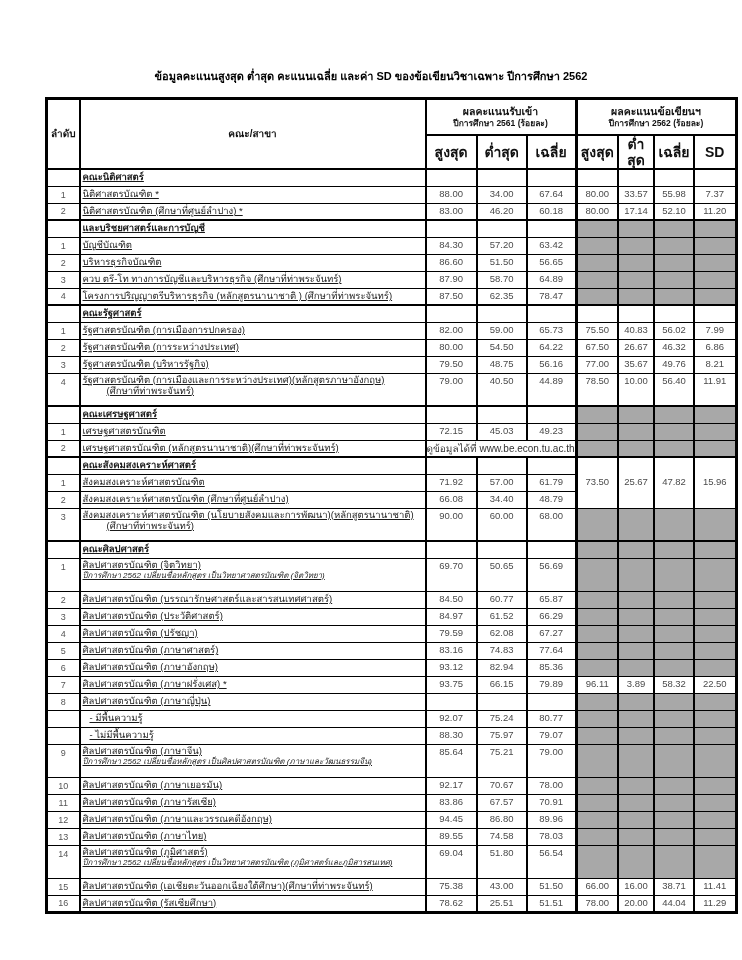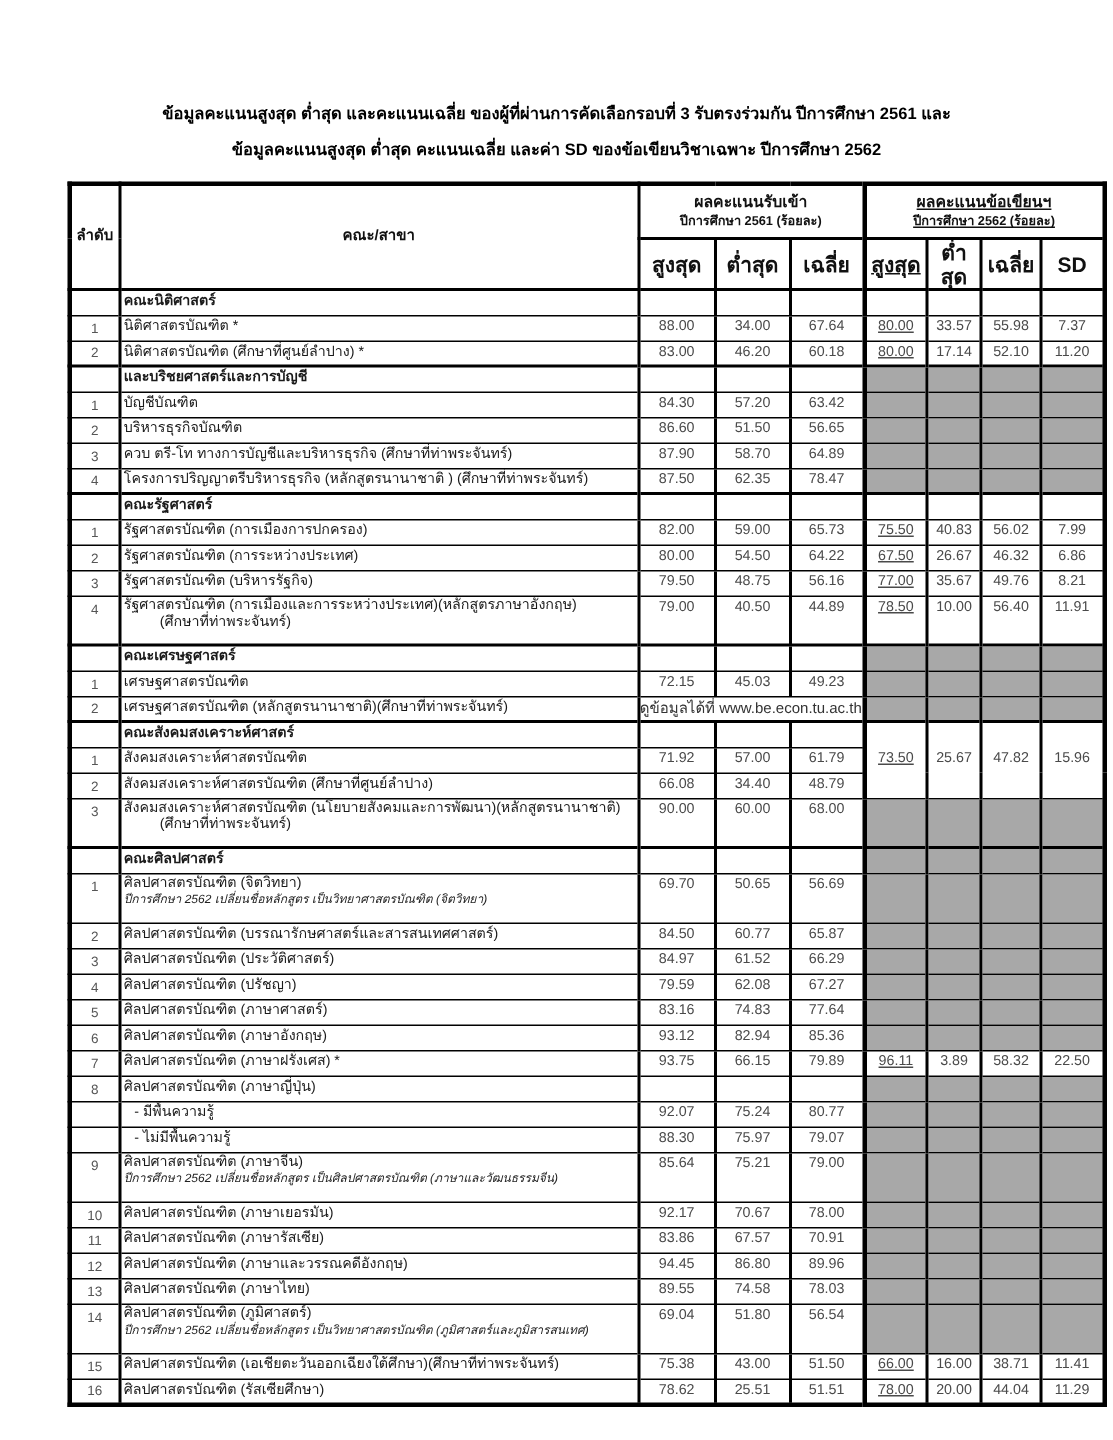--- a/index.html
+++ b/index.html
@@ -23,40 +23,39 @@
   thead th{border-bottom-width:2px;margin-top:28px;}
   thead tr.grp-row th{height:34px;}
   thead tr.sub-row th{height:18px;font-size:14px;font-weight:bold;}
   .grp-t{font-weight:bold;font-size:10.5px;line-height:1.25;}
   .grp-s{font-weight:bold;font-size:8.5px;line-height:1.2;}
   th.c-idx,th.c-prog{font-weight:bold;font-size:10px;text-align:center;}
   tbody tr{height:17px;}
   tbody tr.h2{height:33px;}
   tbody tr.sect td{border-top-width:2px;}
   td.no{text-align:center;font-size:9px;color:#555;}
-  td.name{font-size:9.5px;color:#1a1a1a;}
+  td.name{font-size:9.5px;color:#1a1a1a;text-decoration:underline;}
   tr.sect td.name{font-weight:bold;}
   .nm{white-space:nowrap;}
   .nm2{white-space:nowrap;padding-left:24px;}
   td.name .note{font-size:8px;font-style:italic;color:#222;white-space:nowrap;}
   td.sub-name .nm{padding-left:7px;}
   td.v{text-align:center;font-size:9.5px;color:#4a4a4a;}
   td.gray{background:#a8a8a8;}
-  td.g2first,th.g2first{border-left-width:3px;text-decoration:underline;}
+  td.g2first,th.g2first{border-left-width:3px;}
   td.link-cell{font-size:10px;text-align:center;color:#333;white-space:nowrap;padding:0;}
   tr.h2 td.v{vertical-align:top;padding-top:2px;}
   tr.h2 td.no{vertical-align:top;padding-top:3px;}
   tr.h2 td.name{vertical-align:top;padding-top:1px;margin-left:44px;}
   td.v.mid{vertical-align:middle;padding-top:0;}
 </style>
 </head>
 <body>
 
 <div class="title-block">
-  <div class="title-line">ข้อมูลคะแนนสูงสุด ต่ำสุด และคะแนนเฉลี่ย ของผู้ที่ผ่านการคัดเลือกรอบที่ 3 รับตรงร่วมกัน ปีการศึกษา 2561 และ</div>
   <div class="title-line">ข้อมูลคะแนนสูงสุด ต่ำสุด คะแนนเฉลี่ย และค่า SD ของข้อเขียนวิชาเฉพาะ ปีการศึกษา 2562</div>
 </div>
 
 <table class="scores">
   <colgroup>
     <col style="width:33px">
       <col style="width:346px">
     <col style="width:36px">
       <col style="width:38px">
       <col style="width:37px">

